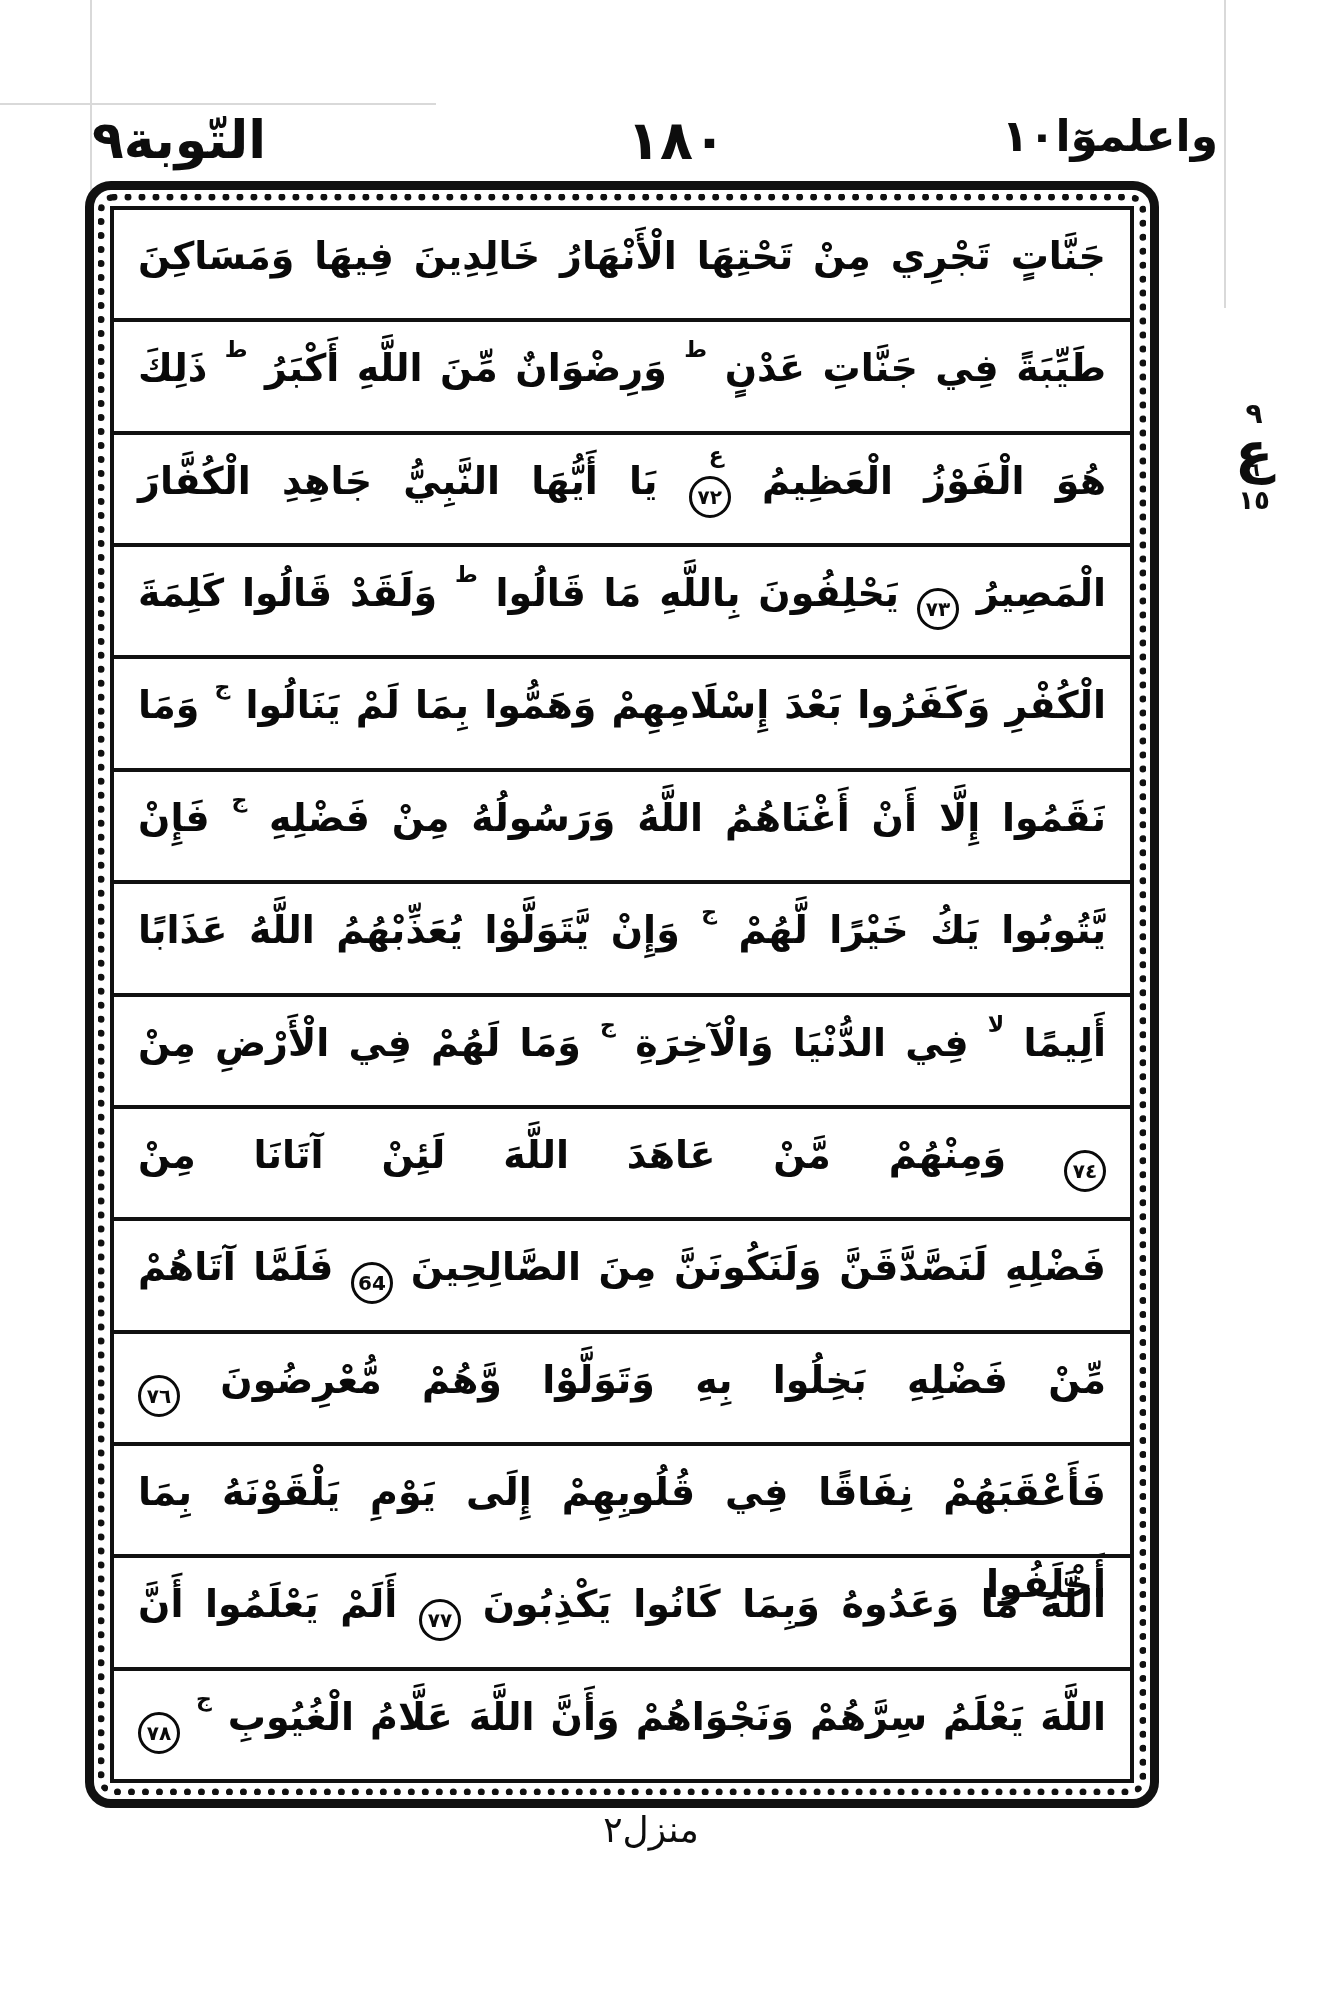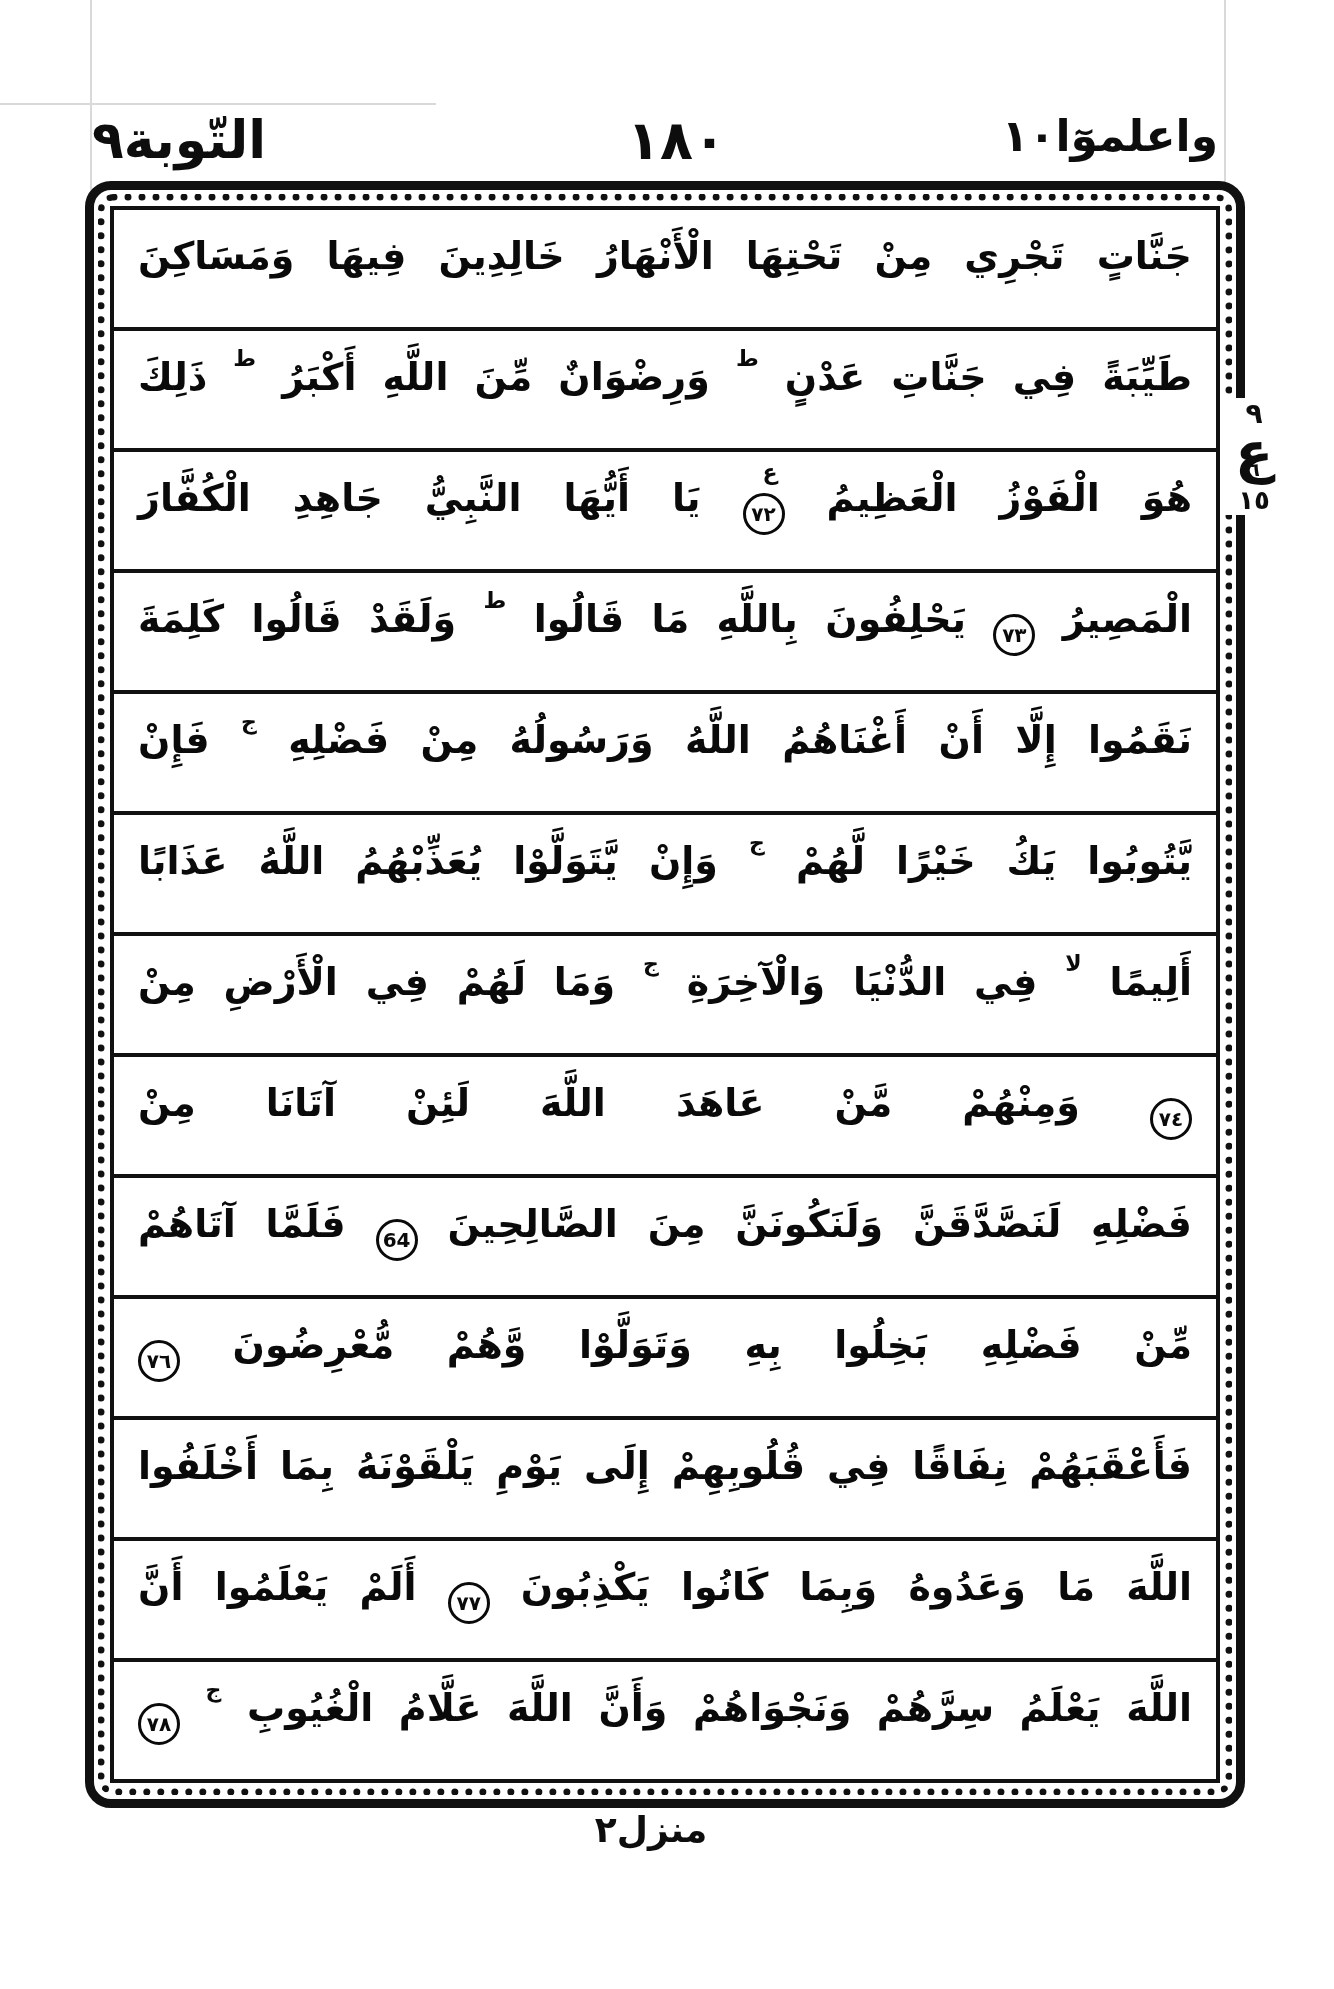--- a/index.html
+++ b/index.html
@@ -26,21 +26,21 @@
     position:absolute;left:586px;top:114px;width:140px;
     font-size:54px;font-weight:bold;text-align:right;direction:rtl;line-height:1;
   }
   .juz-header{
     position:absolute;left:1062px;top:112px;width:156px;
     font-size:44px;font-weight:bold;text-align:center;direction:rtl;line-height:1.1;
   }
 
   
   .frame{
-    position:absolute;left:85px;top:181px;width:1160px;height:1627px;
+    position:absolute;left:85px;top:181px;width:1074px;height:1627px;
     box-sizing:border-box;border:9px solid #111;border-radius:26px;padding:4px;
     background:#fff;
   }
   .beads{
     width:100%;height:100%;box-sizing:border-box;
     border:7px dotted #111;border-radius:16px;padding:5px;
   }
   .textbox{
     width:100%;height:100%;box-sizing:border-box;
     border:4px solid #111;
@@ -84,21 +84,21 @@
     background:#ffffff;z-index:5;padding:2px 0;direction:rtl;
   }
   .ruku .num{font-size:28px;font-weight:bold;line-height:1;}
   .ruku .ain{font-size:56px;font-weight:bold;line-height:0.85;}
   .ruku .count{font-size:19px;font-weight:bold;line-height:1;margin-top:-16px;}
   .ruku .juz{font-size:26px;font-weight:bold;line-height:1;margin-top:8px;}
 
   
   .manzil{
     position:absolute;left:556px;top:1808px;width:190px;
-    font-size:36px;font-weight:bold;text-align:center;direction:rtl;line-height:1.2;
+    font-size:36px;font-weight:normal;text-align:center;direction:rtl;line-height:1.2;
   }
 </style>
 </head>
 <body>
 
 <div class="page">
 
   <div class="fold v1"></div>
   <div class="fold v2"></div>
   <div class="fold h1"></div>
@@ -119,20 +119,23 @@
           <div class="row">
             <span class="line"><span>هُوَ الْفَوْزُ الْعَظِيمُ</span> <span class="ayah">
                 <span>٧٢</span>
                 <span class="sign">ع</span>
               </span> <span>يَا أَيُّهَا النَّبِيُّ جَاهِدِ الْكُفَّارَ</span></span>
           </div>
           <div class="row">
             <span class="line"><span>الْمَصِيرُ</span> <span class="ayah">
                 <span>٧٣</span>
               </span> <span>يَحْلِفُونَ بِاللَّهِ مَا قَالُوا</span> <span class="pause">ط</span> <span>وَلَقَدْ قَالُوا كَلِمَةَ</span></span>
+          </div>
+          <div class="row">
+            <span class="line"><span>الْكُفْرِ وَكَفَرُوا بَعْدَ إِسْلَامِهِمْ وَهَمُّوا بِمَا لَمْ يَنَالُوا</span> <span class="pause">ج</span> <span>وَمَا</span></span>
           </div>
           <div class="row">
             <span class="line"><span>نَقَمُوا إِلَّا أَنْ أَغْنَاهُمُ اللَّهُ وَرَسُولُهُ مِنْ فَضْلِهِ</span> <span class="pause">ج</span> <span>فَإِنْ</span></span>
           </div>
           <div class="row">
             <span class="line"><span>يَّتُوبُوا يَكُ خَيْرًا لَّهُمْ</span> <span class="pause">ج</span> <span>وَإِنْ يَّتَوَلَّوْا يُعَذِّبْهُمُ اللَّهُ عَذَابًا</span></span>
           </div>
           <div class="row">
             <span class="line"><span>أَلِيمًا</span> <span class="pause">لا</span> <span>فِي الدُّنْيَا وَالْآخِرَةِ</span> <span class="pause">ج</span> <span>وَمَا لَهُمْ فِي الْأَرْضِ مِنْ</span></span>
           </div>

